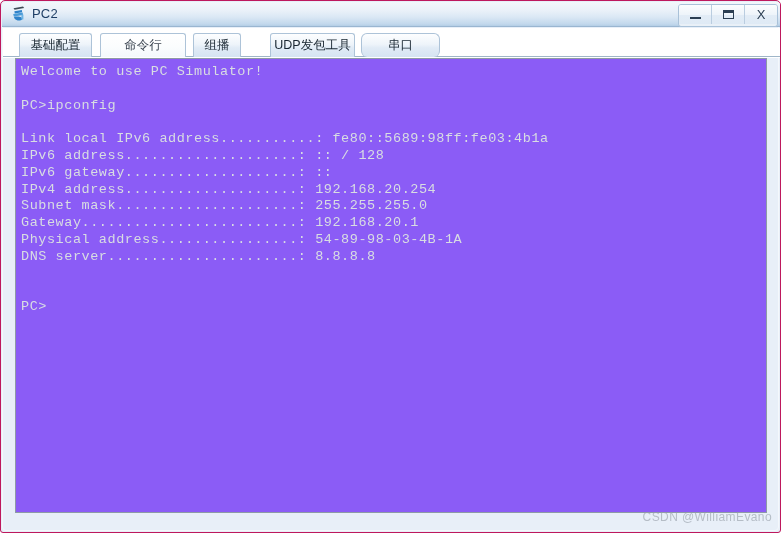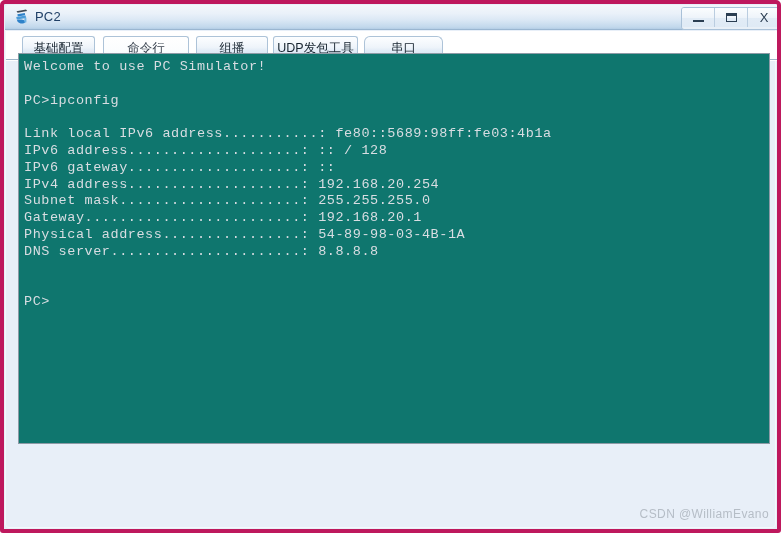--- a/index.html
+++ b/index.html
@@ -17,21 +17,21 @@
   }
 
   
   .window {
     position: absolute;
     left: 0; top: 0;
     width: 781px;
     height: 533px;
     box-sizing: border-box;
     background: #e8eff8;
-    border: 4px solid #be185d;
+    border: 1px solid #be185d;
     border-radius: 5px 5px 3px 3px;
     overflow: hidden;
   }
   .window-inner-glow {
     position: absolute;
     left: 1px; top: 1px; right: 1px; bottom: 1px;
     border: 1px solid #f4f8fc;
     border-radius: 4px;
     pointer-events: none;
   }
@@ -151,26 +151,26 @@
     top: 28px;
     width: 777px;
     height: 1px;
     background: #9fb6c9;
   }
 
   
   .terminal-wrap {
     position: absolute;
     left: 14px;
-    top: 49px;
+    top: 57px;
     width: 752px;
-    height: 391px;
+    height: 455px;
     box-sizing: border-box;
     border: 1px solid #8d9aa6;
-    background: #0f766e;
+    background: #8b5cf6;
     overflow: hidden;
   }
   .terminal {
     position: absolute;
     left: 5px;
     top: 5px;
     right: 0;
     bottom: 0;
     color: #d8dde2;
     font-family: "Liberation Mono", "DejaVu Sans Mono", monospace;
@@ -229,21 +229,21 @@
   </div>
 
   <div class="tabstrip">
     <div class="tabline"></div>
     <div class="tab" style="left:16px;width:73px;">
         <span>基础配置</span>
       </div>
     <div class="tab active" style="left:97px;width:86px;">
         <span>命令行</span>
       </div>
-    <div class="tab" style="left:190px;width:72px;">
+    <div class="tab" style="left:190px;width:48px;">
         <span>组播</span>
       </div>
     <div class="tab" style="left:267px;width:85px;align-items:center;">
         <span>UDP发包工具</span>
       </div>
     <div class="tab" style="left:358px;width:79px;border-radius:6px;">
         <span>串口</span>
       </div>
   </div>
 

